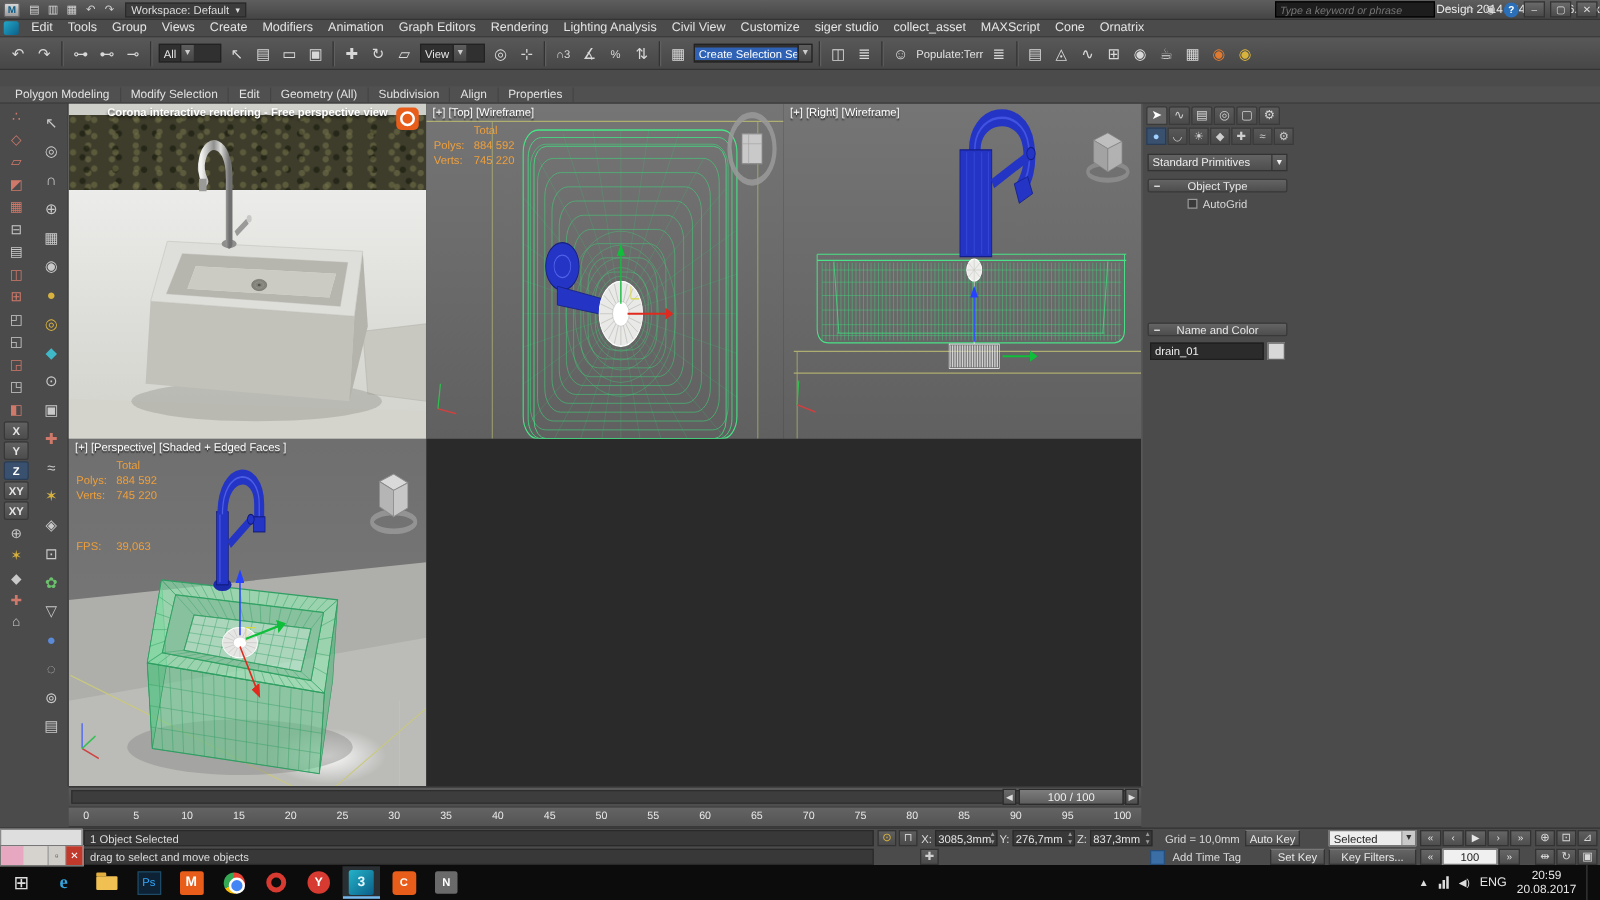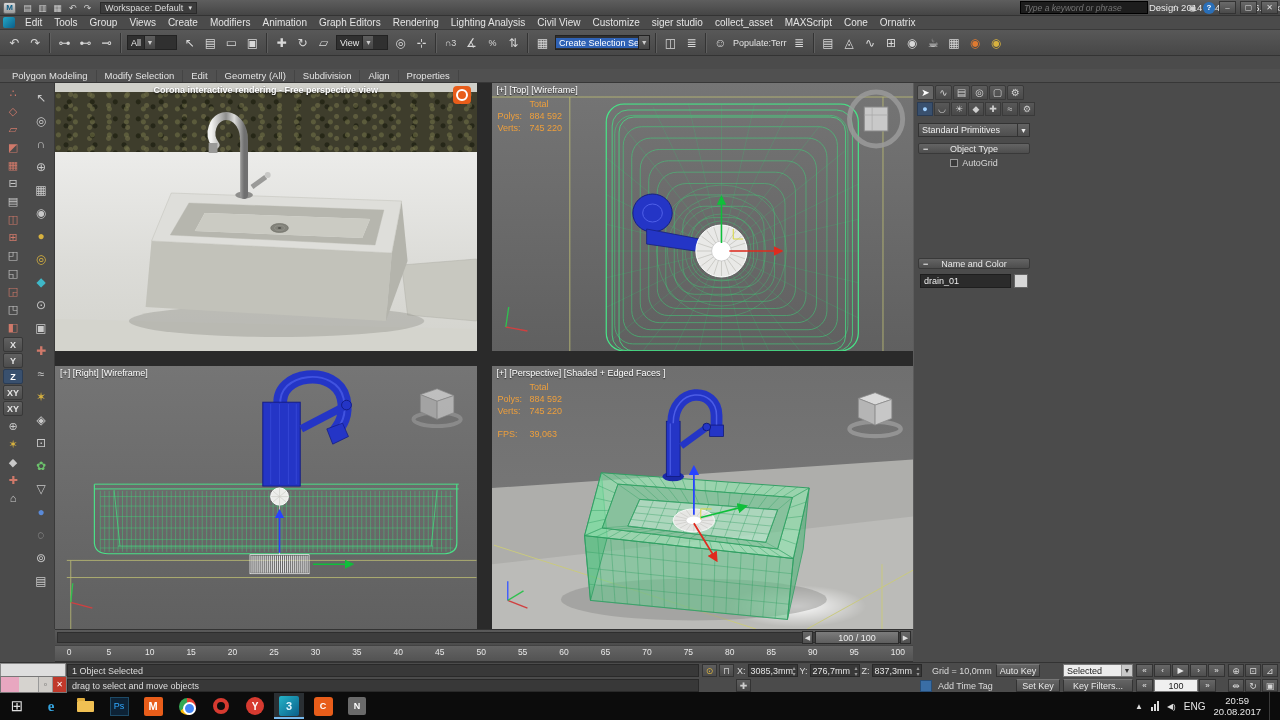--- a/index.html
+++ b/index.html
@@ -56,28 +56,28 @@
   .colB{position:absolute;left:27px;top:3px;width:28px}
   .lticon{width:22px;height:18px;margin:0 auto;display:flex;align-items:center;justify-content:center;font-size:11px;color:#c9c9c9}
   .colB .lticon{height:23px;font-size:12px}
   .red{color:#d0796a}.yel{color:#d8b23f}.teal{color:#3fb8c8}.grn{color:#6cc26c}.blu{color:#5a8ad8}
   .axisbtn{width:20px;height:15px;margin:1px auto;background:linear-gradient(#616161,#4c4c4c);border:1px solid #383838;border-radius:2px;
     display:flex;align-items:center;justify-content:center;font-size:9px;font-weight:bold;color:#e4e4e4}
   .axisbtn.pressed{background:#39506e;border-color:#2a3c55;color:#fff}
 
   
   #viewports{position:absolute;left:55px;top:83px;width:858px;height:546px;background:#2a2a2a;
-    display:grid;grid-template-columns:1fr 1fr;grid-template-rows:268px 1fr;gap:15px}
+    display:grid;grid-template-columns:1fr 1fr 1fr;grid-template-rows:268px 1fr;gap:0}
   .vp{position:relative;overflow:hidden;background:linear-gradient(#757575,#606060)}
   .vp svg{position:absolute;left:0;top:0;width:100%;height:100%}
   .vp-label{position:absolute;top:2px;left:5px;font-size:9px;color:#fff;z-index:6;text-shadow:0 1px 1px rgba(0,0,0,.6)}
   .vp-stats{position:absolute;top:15px;left:6px;z-index:6;font-size:9px;color:#ee9f3c;line-height:12px}
   .srow{display:flex}
   .srow .sl{width:32px}
-  .fpsrow{margin-top:11px}
+  .fpsrow{margin-top:29px}
   .vp-br-active{box-shadow:inset 0 0 0 1px #d8a93f}
   .vp-tl{background:#d8d8d3}
   .tl-sky{position:absolute;left:0;top:0;width:100%;height:9px;background:#cfcfc9}
   .tl-hedge{position:absolute;left:0;top:9px;width:100%;height:60px;background-color:#3e3d2c;
     background-image:radial-gradient(circle at 20% 30%,rgba(115,115,72,.55) 0 2px,transparent 3px),
       radial-gradient(circle at 62% 58%,rgba(25,28,12,.65) 0 2px,transparent 3px),
       radial-gradient(circle at 82% 22%,rgba(130,128,82,.45) 0 2px,transparent 3px),
       radial-gradient(circle at 38% 78%,rgba(18,20,8,.55) 0 2px,transparent 3px);
     background-size:17px 13px,23px 17px,19px 11px,29px 19px}
   .tl-snow{position:absolute;left:0;top:69px;width:100%;bottom:0;background:linear-gradient(#ececea,#dcdcd8 55%,#d3d3cd)}

